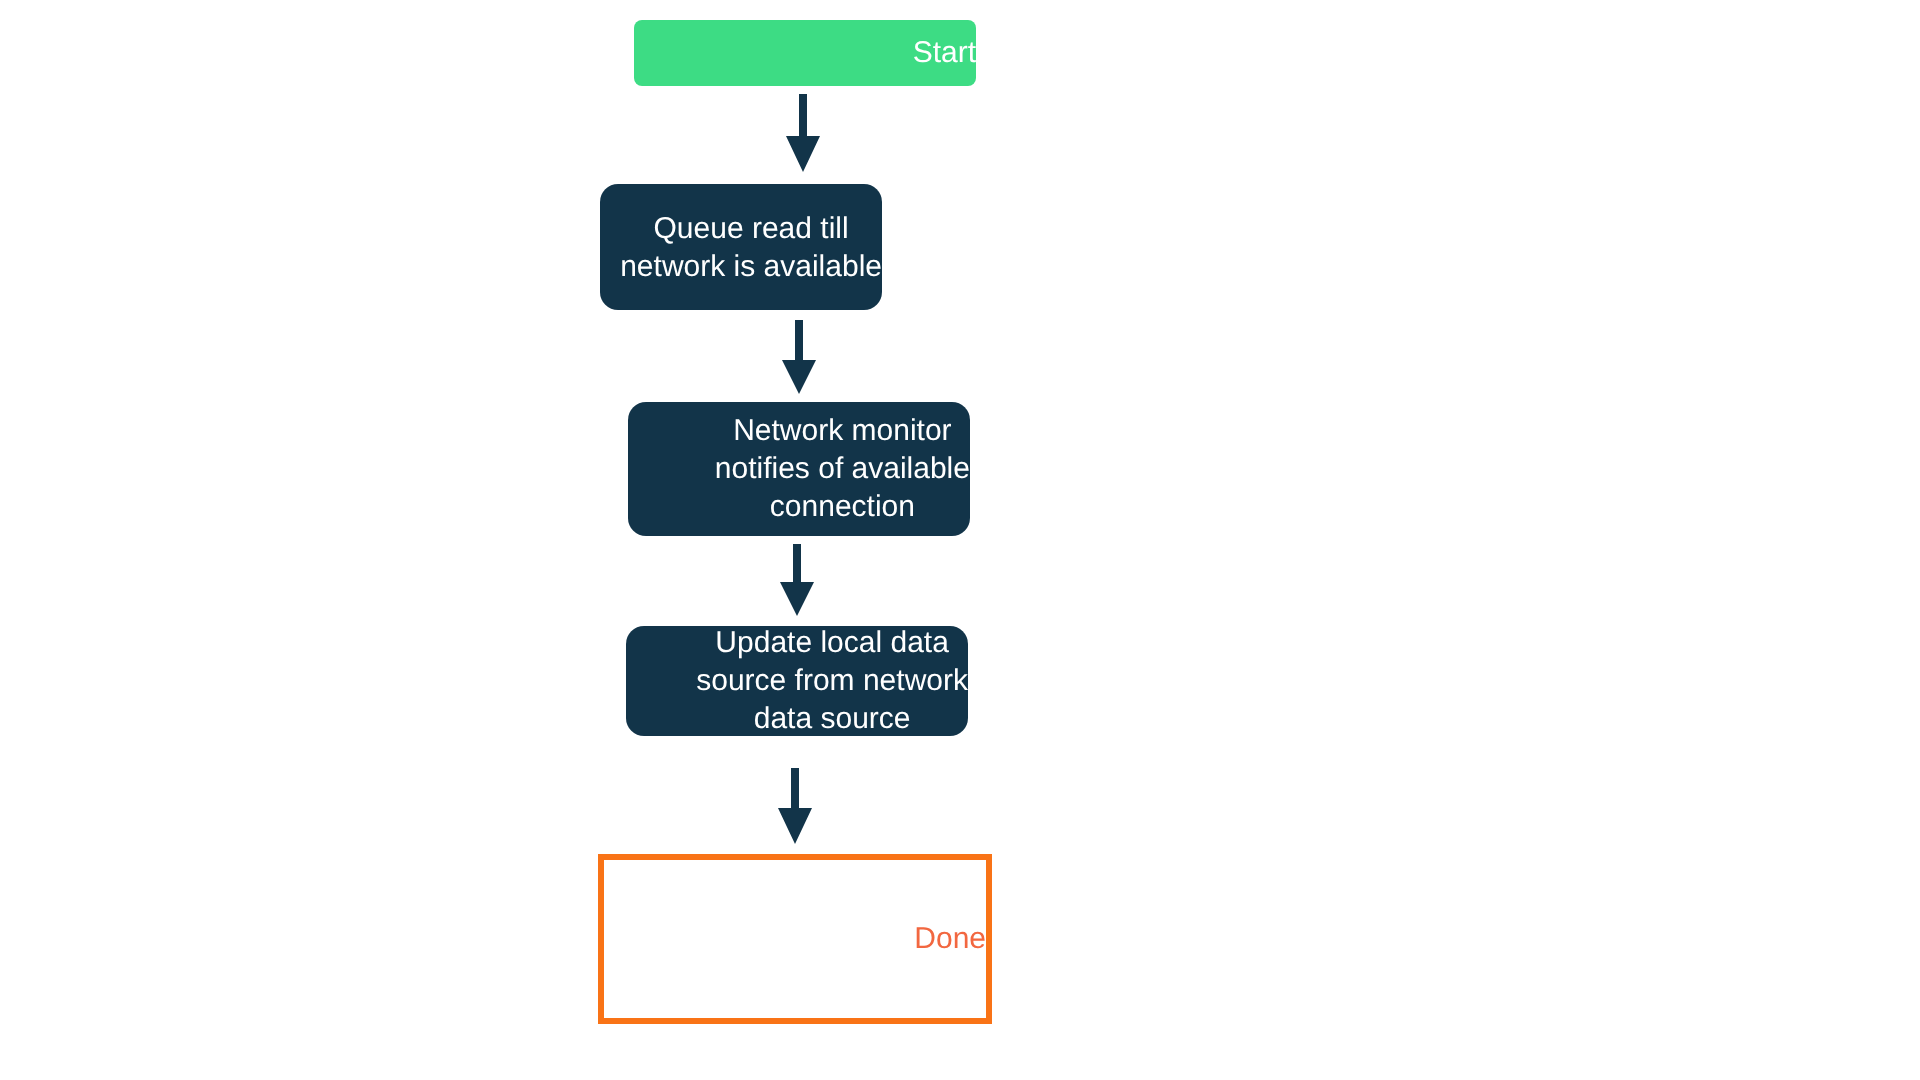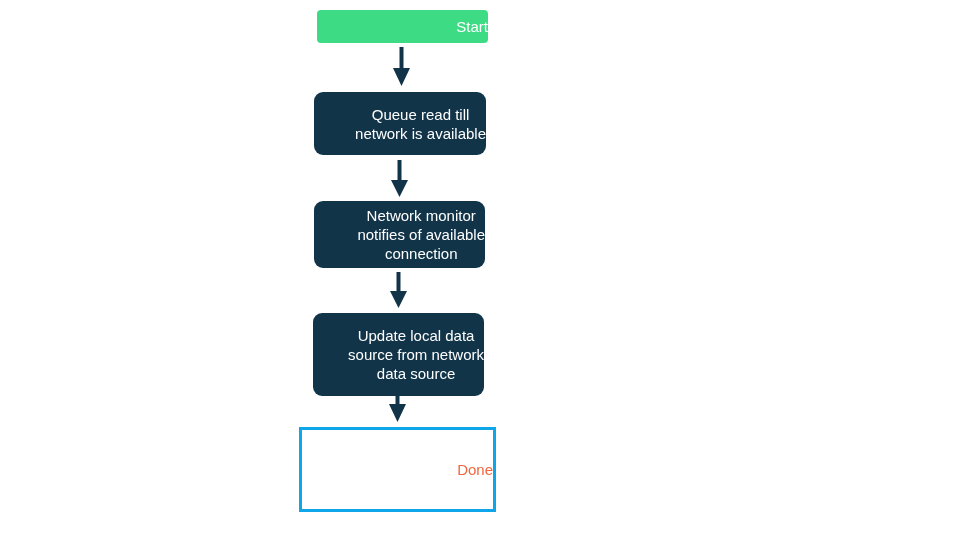--- a/index.html
+++ b/index.html
@@ -46,47 +46,47 @@
   }
 
   .node-process {
     background: #123449;
     border-radius: 9px;
     color: #ffffff;
     font-size: 15px;
   }
 
   .node-queue {
-    left: 314px;
+    left: 300px;
     top: 92px;
-    width: 172px;
+    width: 141px;
     height: 63px;
   }
 
   .node-monitor {
     left: 314px;
     top: 201px;
     width: 171px;
     height: 67px;
   }
 
   .node-update {
     left: 313px;
     top: 313px;
     width: 171px;
-    height: 83px;
+    height: 55px;
   }
 
   .node-done {
     left: 299px;
     top: 427px;
     width: 197px;
     height: 85px;
     background: #ffffff;
-    border: 3px solid #0ea5e9;
+    border: 3px solid #f97316;
     color: #f26740;
     font-size: 15px;
   }
 
   .arrow {
     position: absolute;
     left: 0;
     top: 0;
   }
 

